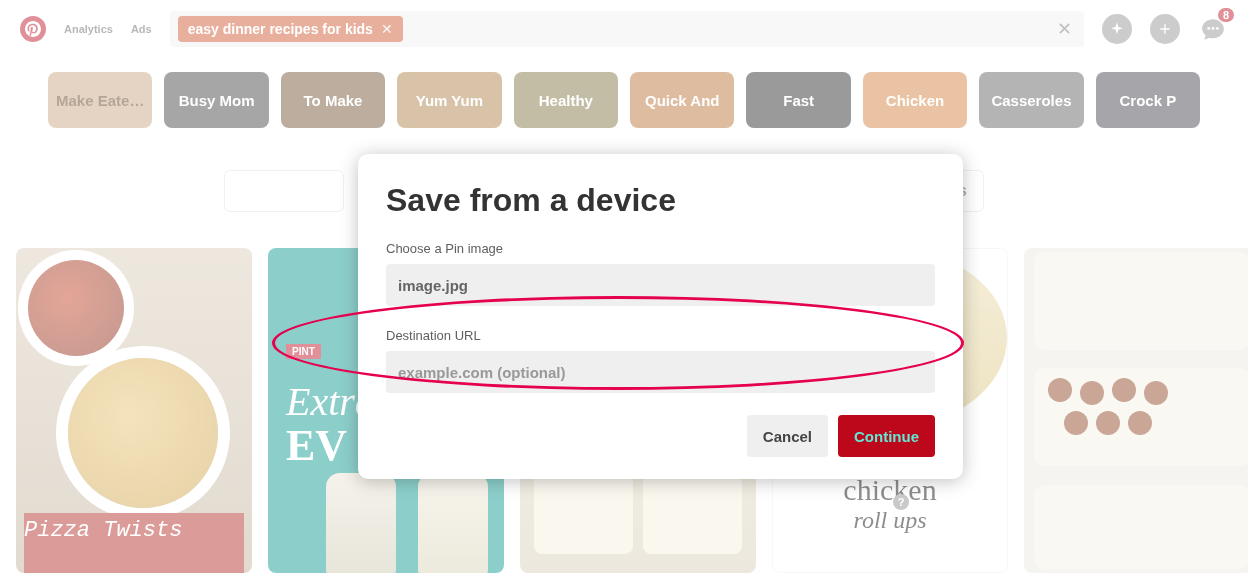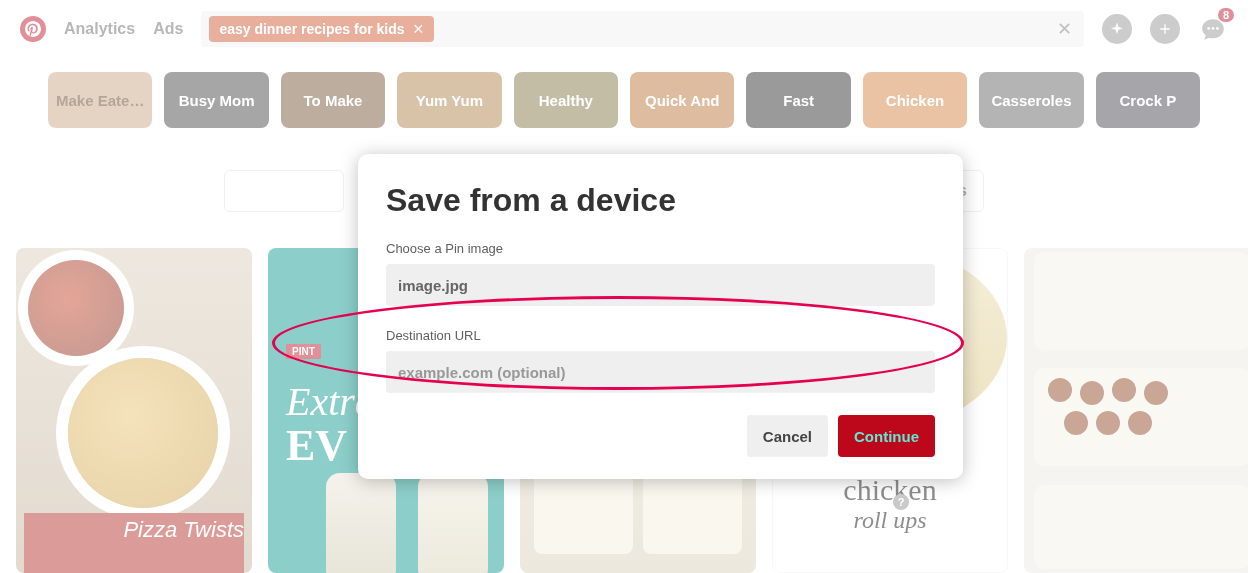--- a/index.html
+++ b/index.html
@@ -3,21 +3,21 @@
   <meta charset="utf-8">
   <style>
     * { box-sizing: border-box; margin: 0; padding: 0; }
     html, body { width: 1248px; height: 573px; overflow: hidden; font-family: -apple-system, BlinkMacSystemFont, "Segoe UI", Helvetica, Arial, sans-serif; background: #fff; }
     .bg { position: relative; width: 100%; height: 100%; }
     .dim-overlay { position: absolute; inset: 0; background: rgba(255,255,255,0.55); z-index: 40; pointer-events: none; }
 
     
     .header { position: absolute; top: 0; left: 0; right: 0; height: 58px; display: flex; align-items: center; padding: 0 20px; gap: 18px; }
     .logo { width: 26px; height: 26px; border-radius: 50%; background: #bd081c; display: flex; align-items: center; justify-content: center; color: #fff; font-weight: 700; font-size: 16px; }
-    .nav-link { color: #5f5f5f; font-weight: 700; font-size: 16px; text-decoration: none; }
+    .nav-link { color: #5f5f5f; font-weight: 700; font-size: 11px; text-decoration: none; }
     .search-wrap { flex: 1; background: #efefef; height: 36px; border-radius: 4px; display: flex; align-items: center; padding: 0 8px; position: relative; }
     .chip { background: #ca4e25; color: #fff; border-radius: 4px; padding: 5px 10px; display: flex; align-items: center; gap: 8px; font-weight: 700; font-size: 14px; }
     .chip .x { font-weight: 400; opacity: 0.9; }
     .clear-x { position: absolute; right: 12px; color: #777; font-size: 18px; }
     .icon-circle { width: 30px; height: 30px; border-radius: 50%; background: #8e8e8e; display: flex; align-items: center; justify-content: center; color: #fff; position: relative; }
     .icon-chat { width: 30px; height: 30px; color: #8e8e8e; position: relative; display:flex; align-items:center; justify-content:center; }
     .badge { position: absolute; top: -6px; right: -6px; background: #bd081c; color: #fff; border-radius: 10px; font-size: 11px; font-weight: 700; padding: 1px 5px; }
 
     
     .cat-row { position: absolute; top: 72px; left: 0; right: 0; height: 56px; display: flex; align-items: center; gap: 12px; padding: 0 48px; overflow: hidden; }
@@ -36,21 +36,21 @@
     
     .secondary-bar { position: absolute; top: 170px; left: 0; right: 0; height: 42px; display:flex; align-items:center; justify-content:center; }
     .sec-chip { border: 1px solid #ddd; border-radius: 6px; background: #fff; height: 42px; min-width: 120px; display:flex; align-items:center; justify-content:center; padding: 0 40px; font-weight:700; color:#555; }
 
     
     .grid { position: absolute; top: 248px; left: 16px; right: 16px; bottom: 0; display: flex; gap: 16px; }
     .col { width: 236px; display: flex; flex-direction: column; gap: 16px; }
     .pin { border-radius: 8px; overflow: hidden; width: 236px; flex: 1; position: relative; }
     .pin1 { background: linear-gradient(#d8cbb8, #bfae96); }
     .pin1 .title-band { position:absolute; bottom:24px; left:8px; right:8px; background:#b0221e; color:#fff; font-family: Impact, sans-serif; text-align:center; padding:4px 0; font-size:24px; letter-spacing:1px; }
-    .pin1 .sub { position:absolute; bottom:0; left:8px; right:8px; background:#b0221e; color:#fff; font-family: Liberation Sans, sans-serif; font-style: italic; text-align:right; padding:2px 0 30px; font-size:22px; }
+    .pin1 .sub { position:absolute; bottom:0; left:8px; right:8px; background:#b0221e; color:#fff; font-family: Liberation Mono, monospace; font-style: italic; text-align:left; padding:2px 0 30px; font-size:22px; }
     .pin2 { background:#00968a; }
     .pin3 { background: linear-gradient(#e9e0cf,#d8cdb4); }
     .pin4 { background:#fff; border:1px solid #eee; }
     .pin4 .text { position:absolute; top:60%; left:0; right:0; text-align:center; font-family: Georgia, serif; }
     .pin4 .text .l2 { font-size: 30px; }
     .pin4 .text .l3 { font-style: italic; font-size:24px; }
     .pin5 { background:#ece7dd; }
 
     
     .modal { position: absolute; z-index: 50; top: 154px; left: 358px; width: 605px; background: #fff; border-radius: 10px; box-shadow: 0 2px 18px rgba(0,0,0,0.25); padding: 28px 28px 22px; }

